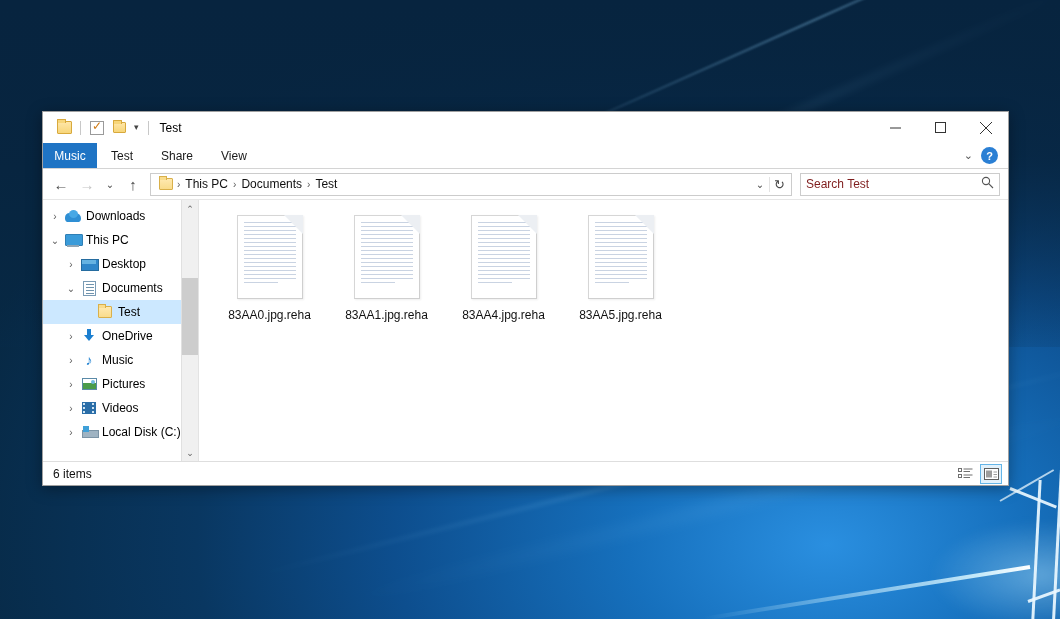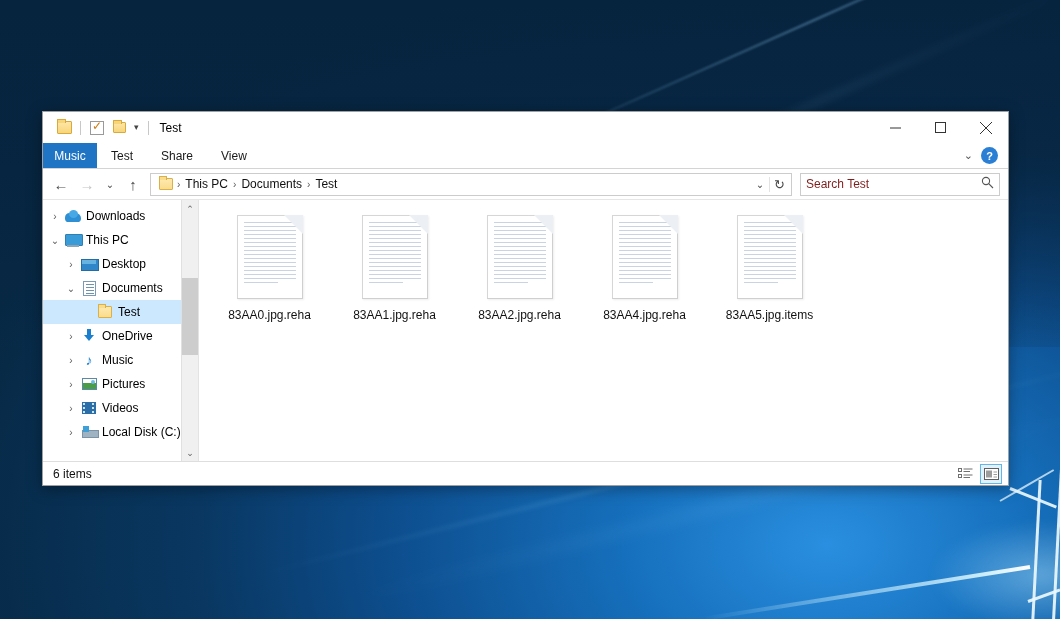--- a/index.html
+++ b/index.html
@@ -237,21 +237,21 @@
     background: #f0f0f0; border-left: 1px solid #e0e0e0;
     display:flex; flex-direction:column; align-items:center;
   }
   .sbtn { width: 17px; height: 17px; display:flex;align-items:center;justify-content:center; color:#606060; font-size:9px;}
   .strack { flex:1 1 auto; width:17px; position:relative; }
   .sthumb { position:absolute; left:0; width: 17px; background: #cdcdcd; top: 27%; height: 34%; }
 
   
   .content { flex: 1 1 auto; background:#fff; position: relative; overflow:hidden; padding: 10px 0 0 0; }
   .grid {
-    display: flex; flex-wrap: wrap; padding-left: 14px; gap: 12px;
+    display: flex; flex-wrap: wrap; padding-left: 14px; gap: 4px;
   }
   .fileitem {
     width: 113px; height: 120px;
     display: flex; flex-direction: column; align-items: center;
     padding-top: 5px;
   }
   .fileicon {
     width: 66px; height: 84px; position: relative;
     background: #ffffff;
     border: 1px solid #d6d6d6;
@@ -535,44 +535,20 @@
                   <i></i>
                   <i></i>
                   <i></i>
                   <i class="short"></i>
               </div>
               <div class="fold"></div>
             </div>
             <div class="fname">83AA1.jpg.reha</div>
           </div>
 
-          <div class="fileitem">
-            <div class="fileicon">
-              <div class="lines">
-                <i></i>
-                  <i></i>
-                  <i></i>
-                  <i></i>
-                  <i></i>
-                  <i></i>
-                  <i></i>
-                  <i></i>
-                  <i></i>
-                  <i></i>
-                  <i></i>
-                  <i></i>
-                  <i></i>
-                  <i></i>
-                  <i></i>
-                  <i class="short"></i>
-              </div>
-              <div class="fold"></div>
-            </div>
-            <div class="fname">83AA2.jpg.reha</div>
-          </div>
 
 
           <div class="fileitem">
             <div class="fileicon">
               <div class="lines">
                 <i></i>
                   <i></i>
                   <i></i>
                   <i></i>
                   <i></i>
@@ -608,21 +584,21 @@
                   <i></i>
                   <i></i>
                   <i></i>
                   <i></i>
                   <i></i>
                   <i></i>
                   <i class="short"></i>
               </div>
               <div class="fold"></div>
             </div>
-            <div class="fname">83AA5.jpg.items</div>
+            <div class="fname">83AA5.jpg.reha</div>
           </div>
 
         </div>
       </div>
     </div>
 
     <div class="statusbar">
       <div>6 items</div>
       <div class="viewtoggles">
         <div class="vbtn">

